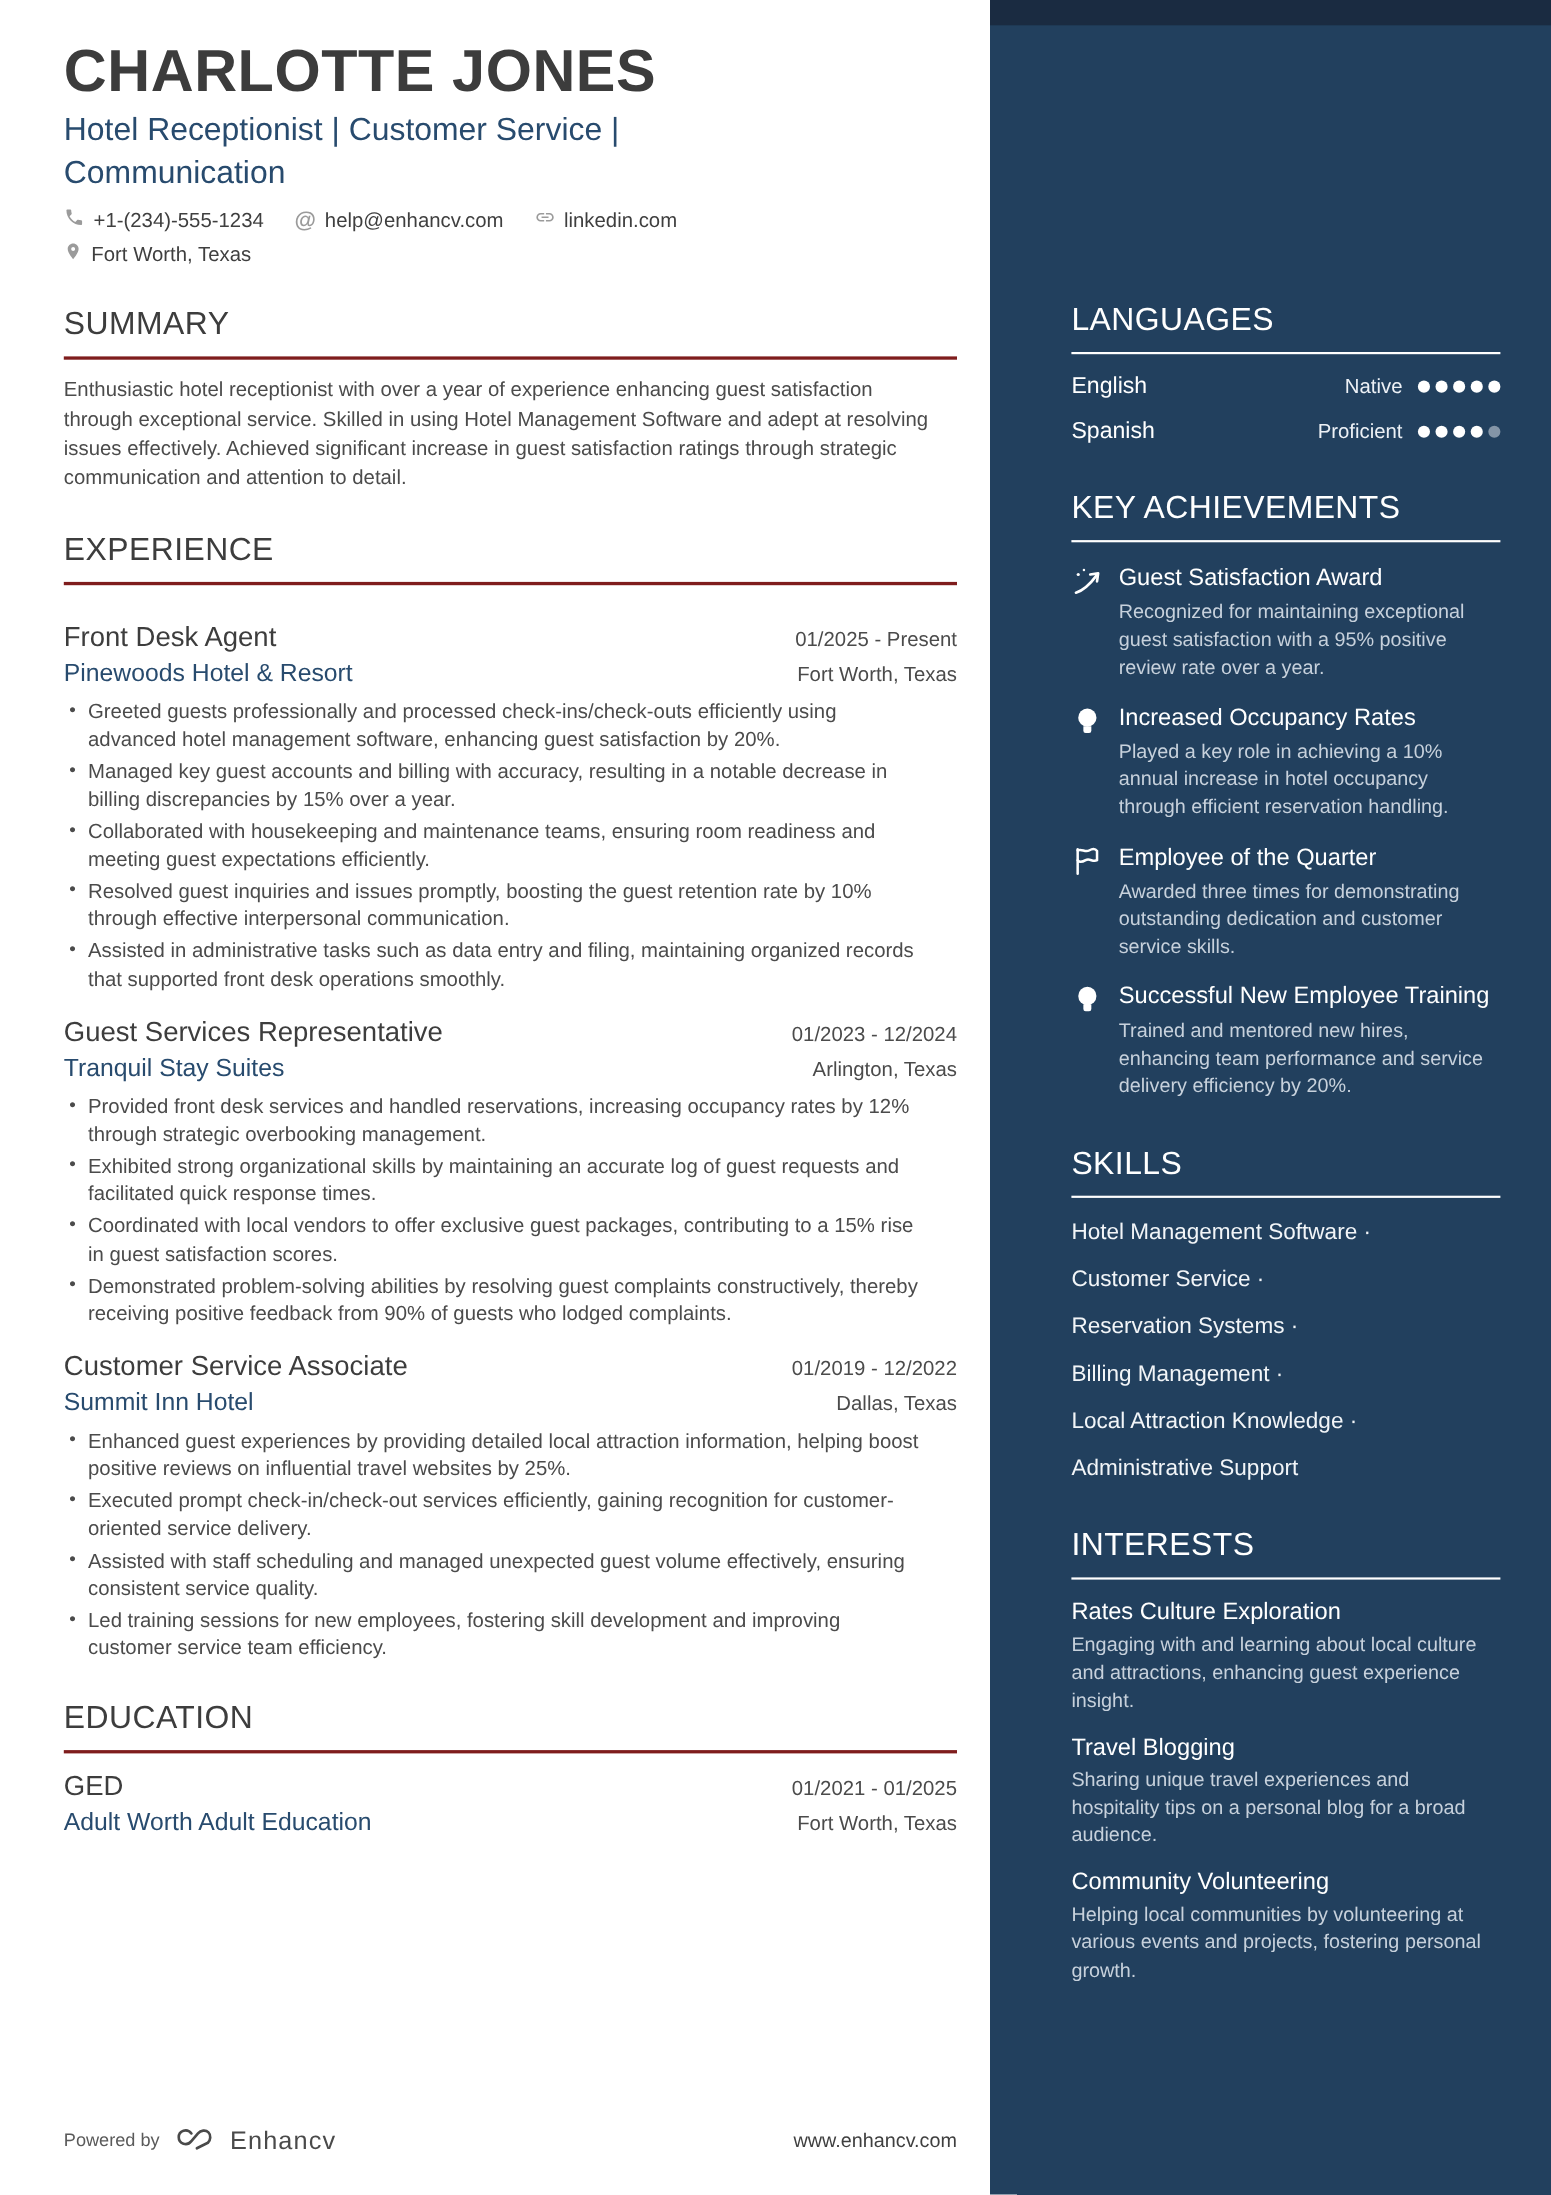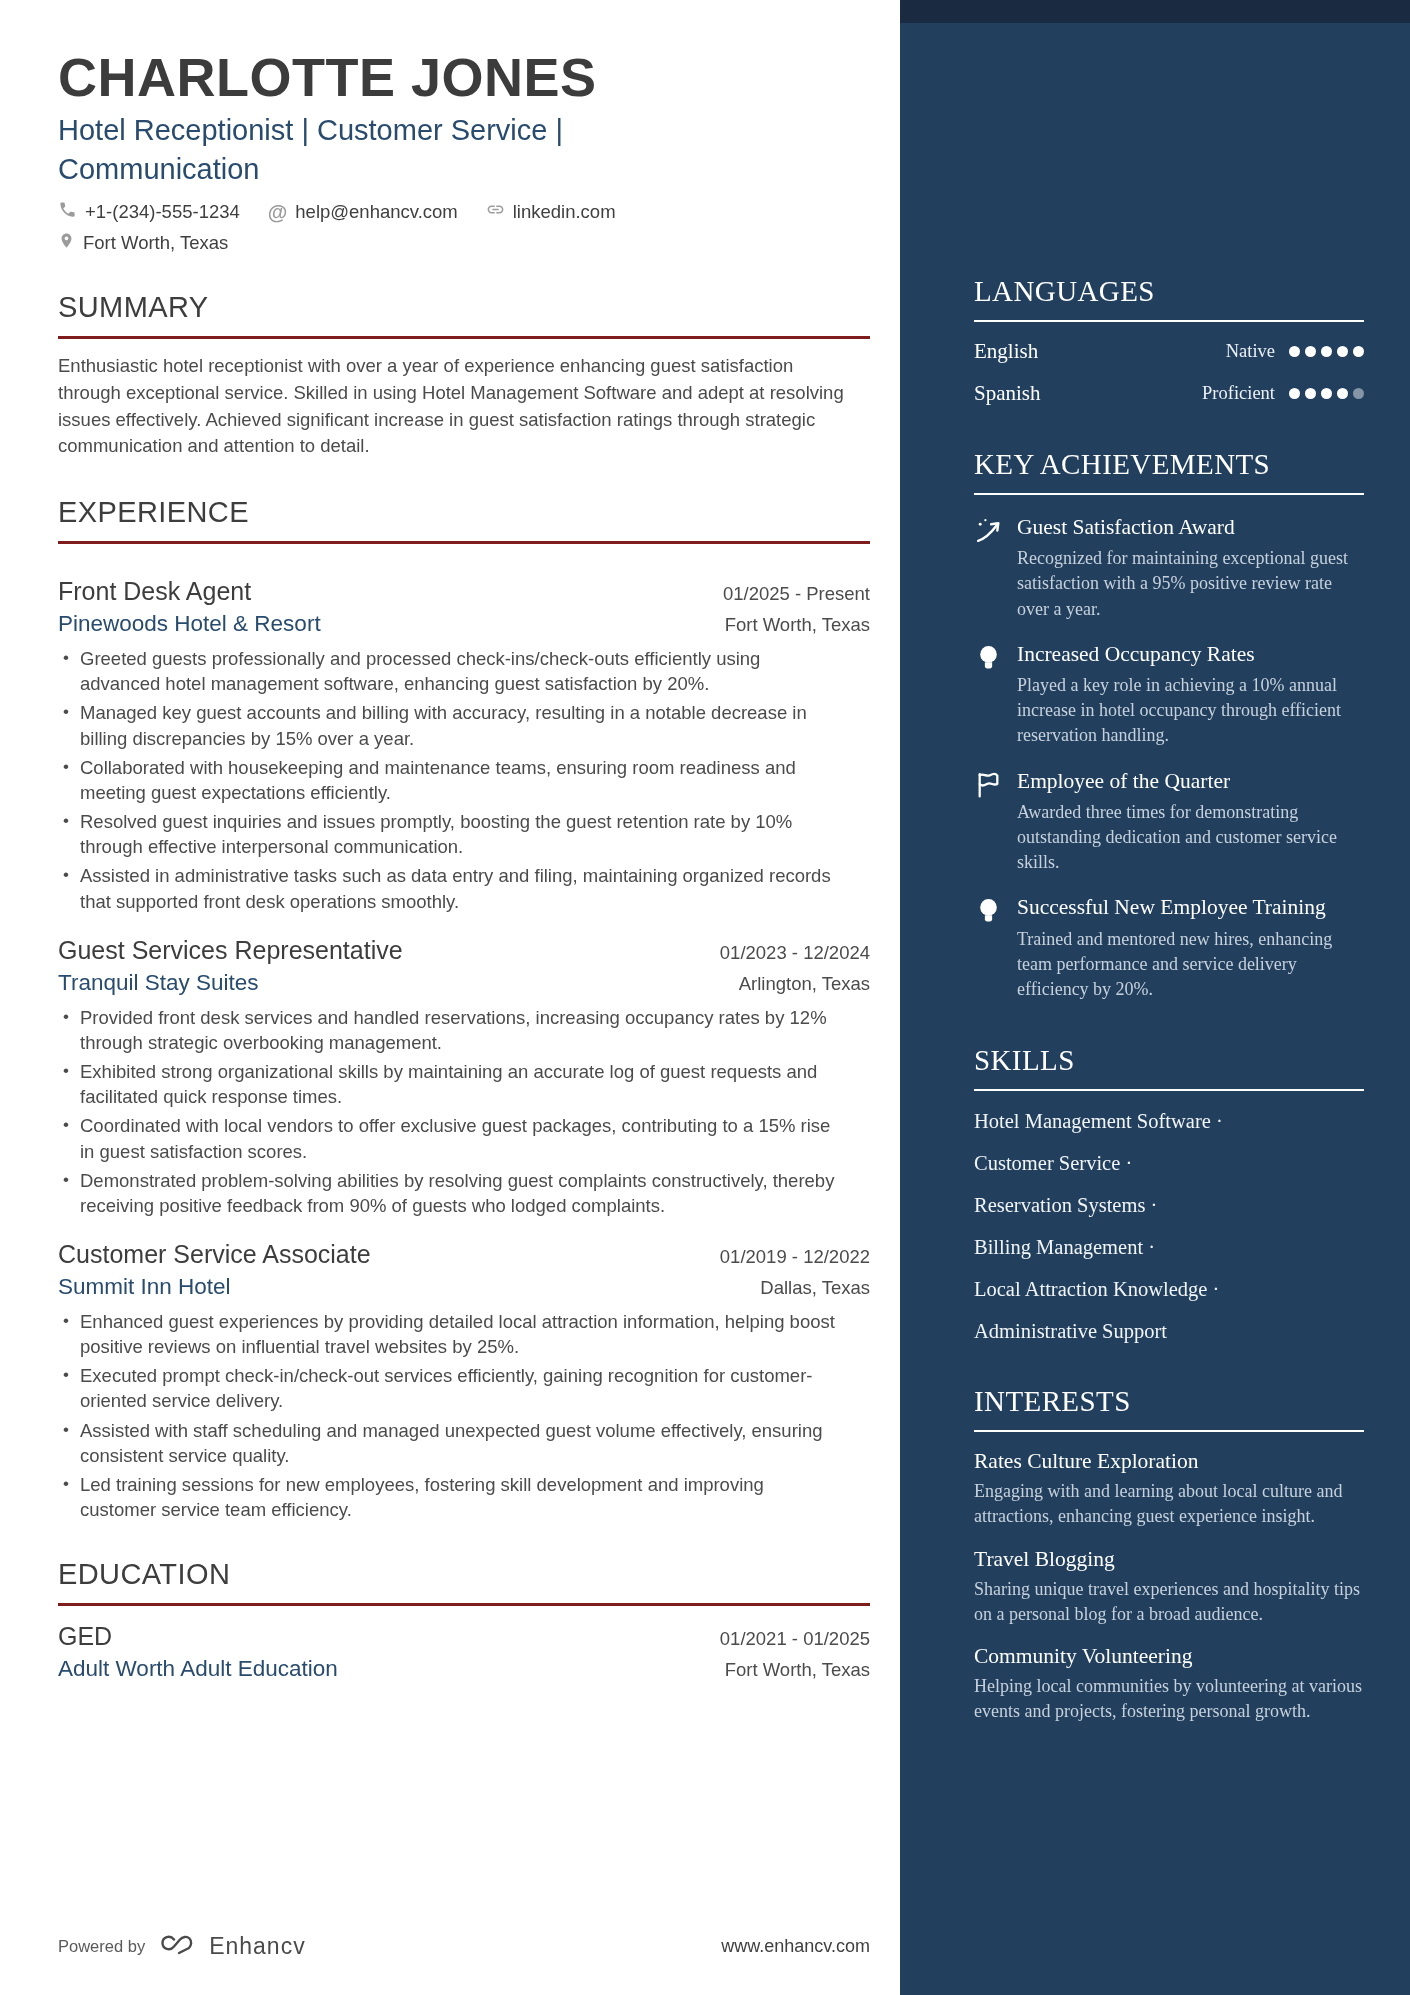--- a/index.html
+++ b/index.html
@@ -11,21 +11,21 @@
     --side-text:#C7D1DC;
   }
   *{box-sizing:border-box;}
   html,body{margin:0;padding:0;}
   body{
     width:1410px;height:1995px;position:relative;background:#fff;overflow:hidden;
     font-family:"Liberation Sans", sans-serif;color:var(--body);
   }
 
   
-  .main{position:absolute;left:58px;top:12px;width:812px;}
+  .main{position:absolute;left:58px;top:0;width:812px;}
   header.res-header{padding-top:36px;}
   h1.name{margin:0;font-size:54px;font-weight:bold;color:#3C3C3C;letter-spacing:0.5px;line-height:1.1;}
   .subtitle{margin-top:4px;font-size:29px;color:var(--accent);line-height:1.32;max-width:700px;}
   .contact-row{display:flex;gap:28px;align-items:center;margin-top:12px;font-size:18.5px;color:#3F3F3F;}
   .contact-row.second{margin-top:7px;}
   .contact-item{display:flex;gap:8px;align-items:center;}
   .contact-item svg{flex:none;}
   .at-glyph{font-size:20px;color:#9B9B9B;font-weight:bold;line-height:1;}
 
   section.block{margin-top:36px;}
@@ -61,21 +61,21 @@
   .powered-label{font-size:16.5px;color:#5A5A5A;}
   .brand-name{font-size:23px;color:#4A4A4A;letter-spacing:1px;}
   .website{font-size:18px;color:#3F3F3F;}
 
   
   .sidebar{
     position:absolute;left:900px;top:0;width:510px;height:1995px;
     background:var(--sidebar-bg);
   }
   .sidebar-strip{height:23px;background:var(--sidebar-strip);}
-  .sidebar-content{padding:252px 46px 0 74px;font-family:Liberation Serif, serif;}
+  .sidebar-content{padding:252px 46px 0 74px;}
   h2.side-heading{
     margin:0;font-size:29px;font-weight:400;color:#fff;letter-spacing:0.4px;
     padding-bottom:12px;border-bottom:2px solid #fff;
   }
   .side-section{margin-top:42px;}
 
   .lang-row{display:flex;align-items:center;margin-top:17px;}
   .lang-name{flex:1;font-size:21px;color:#fff;}
   .lang-level{font-size:18.5px;color:#EDF1F6;margin-right:14px;}
   .lang-dots{display:flex;gap:5px;}

